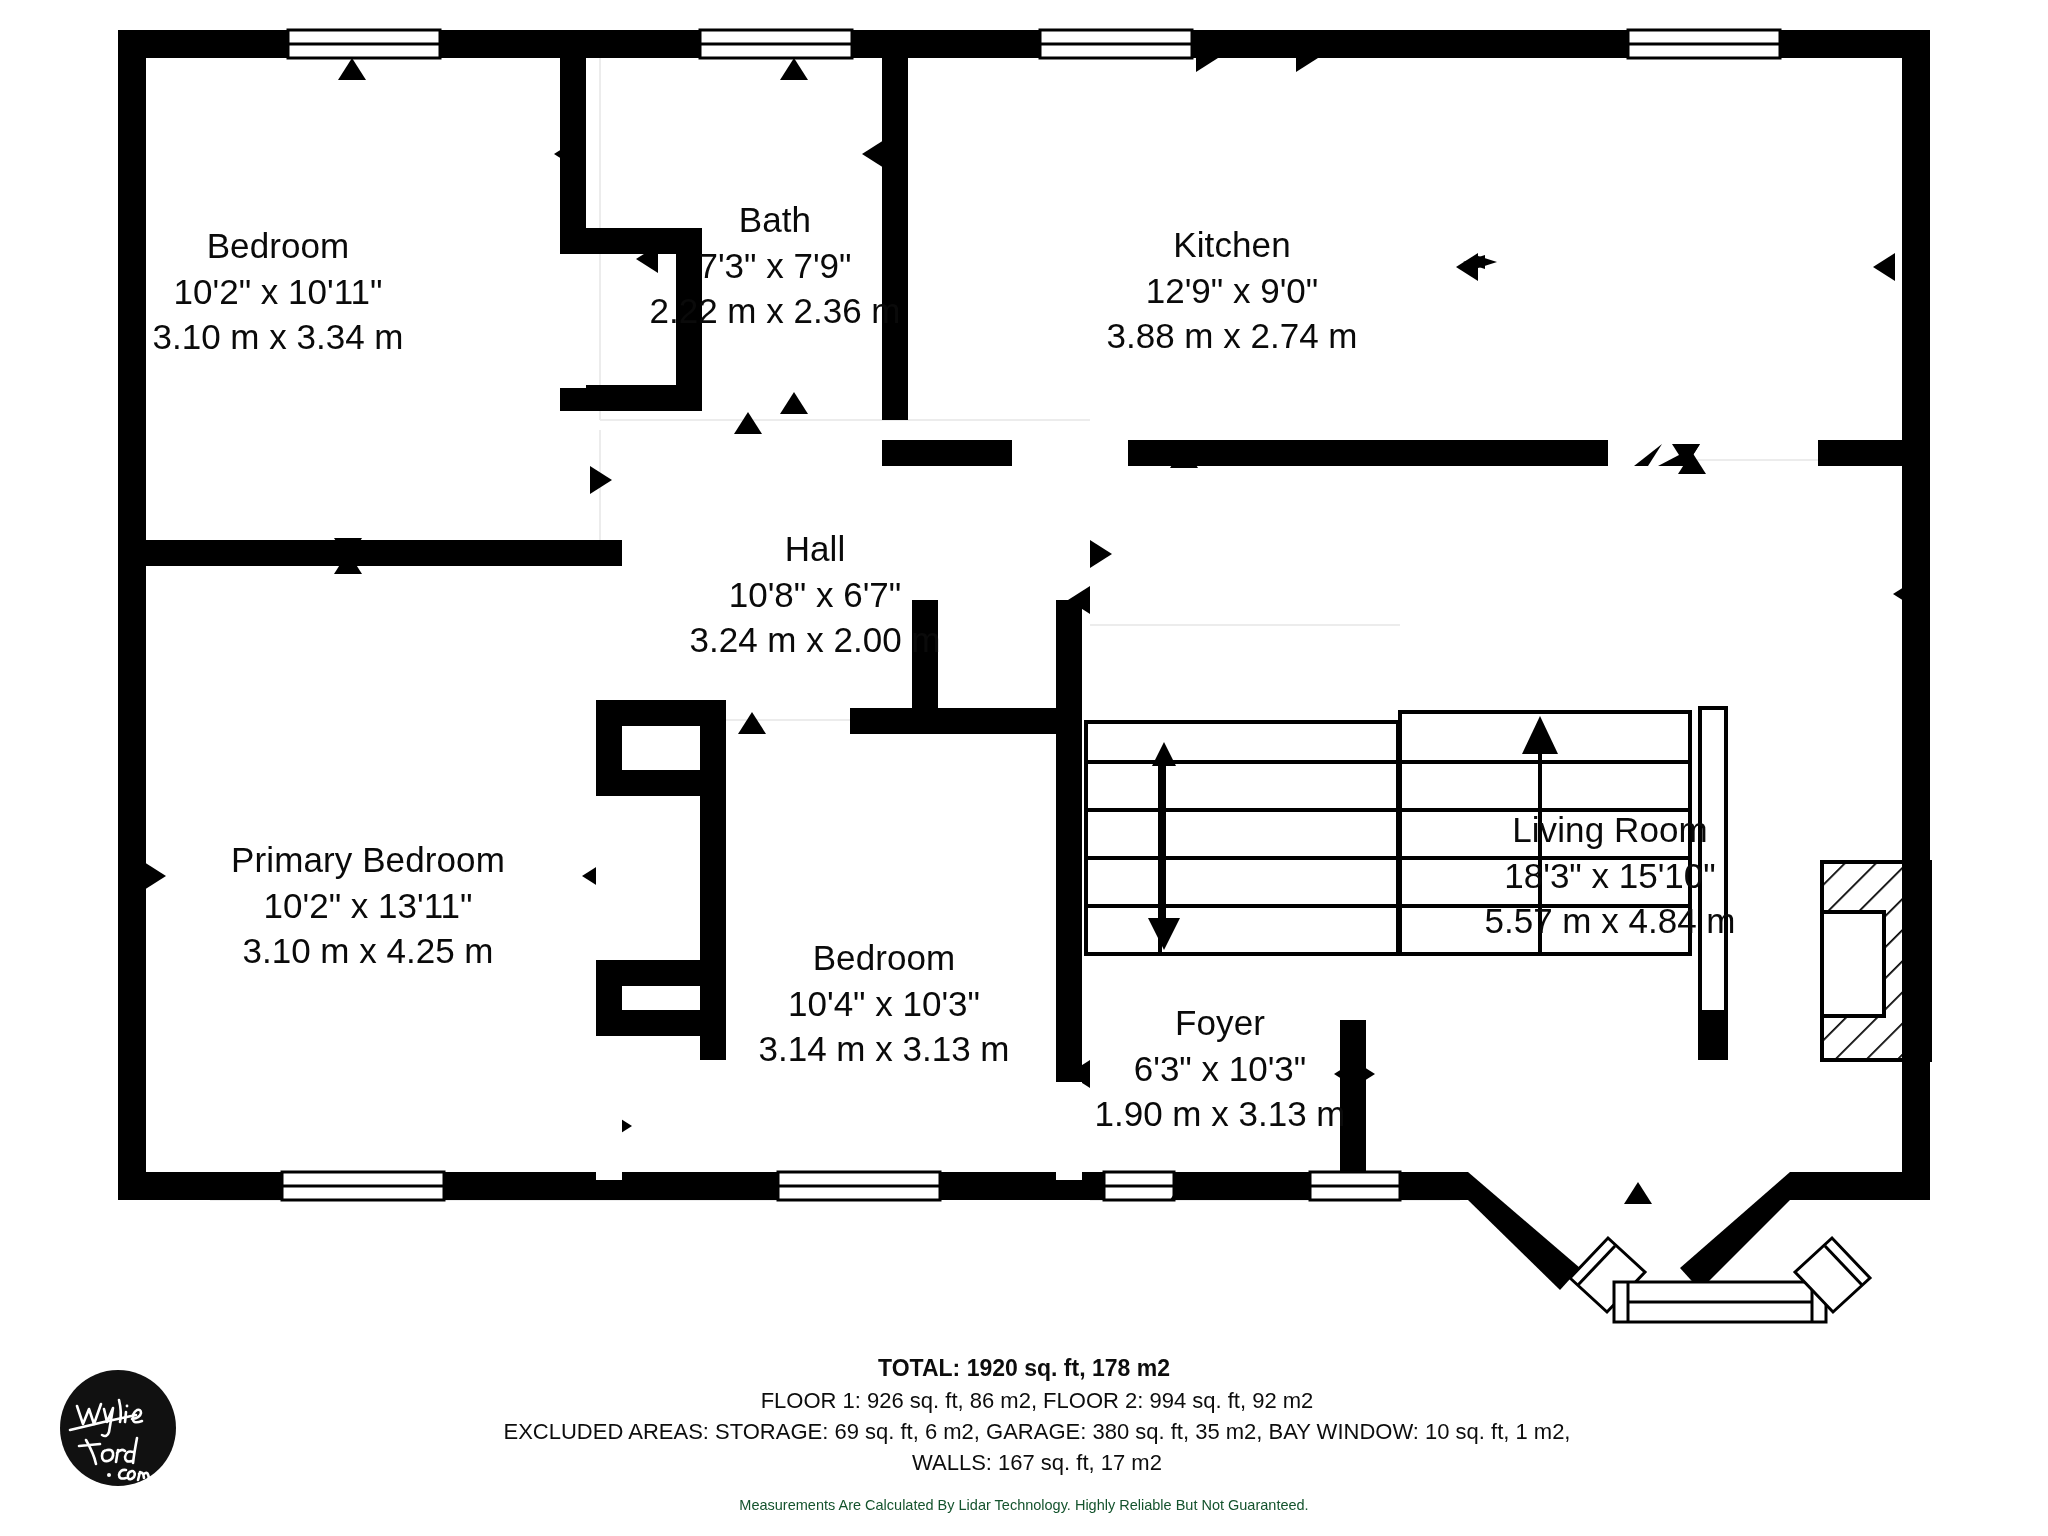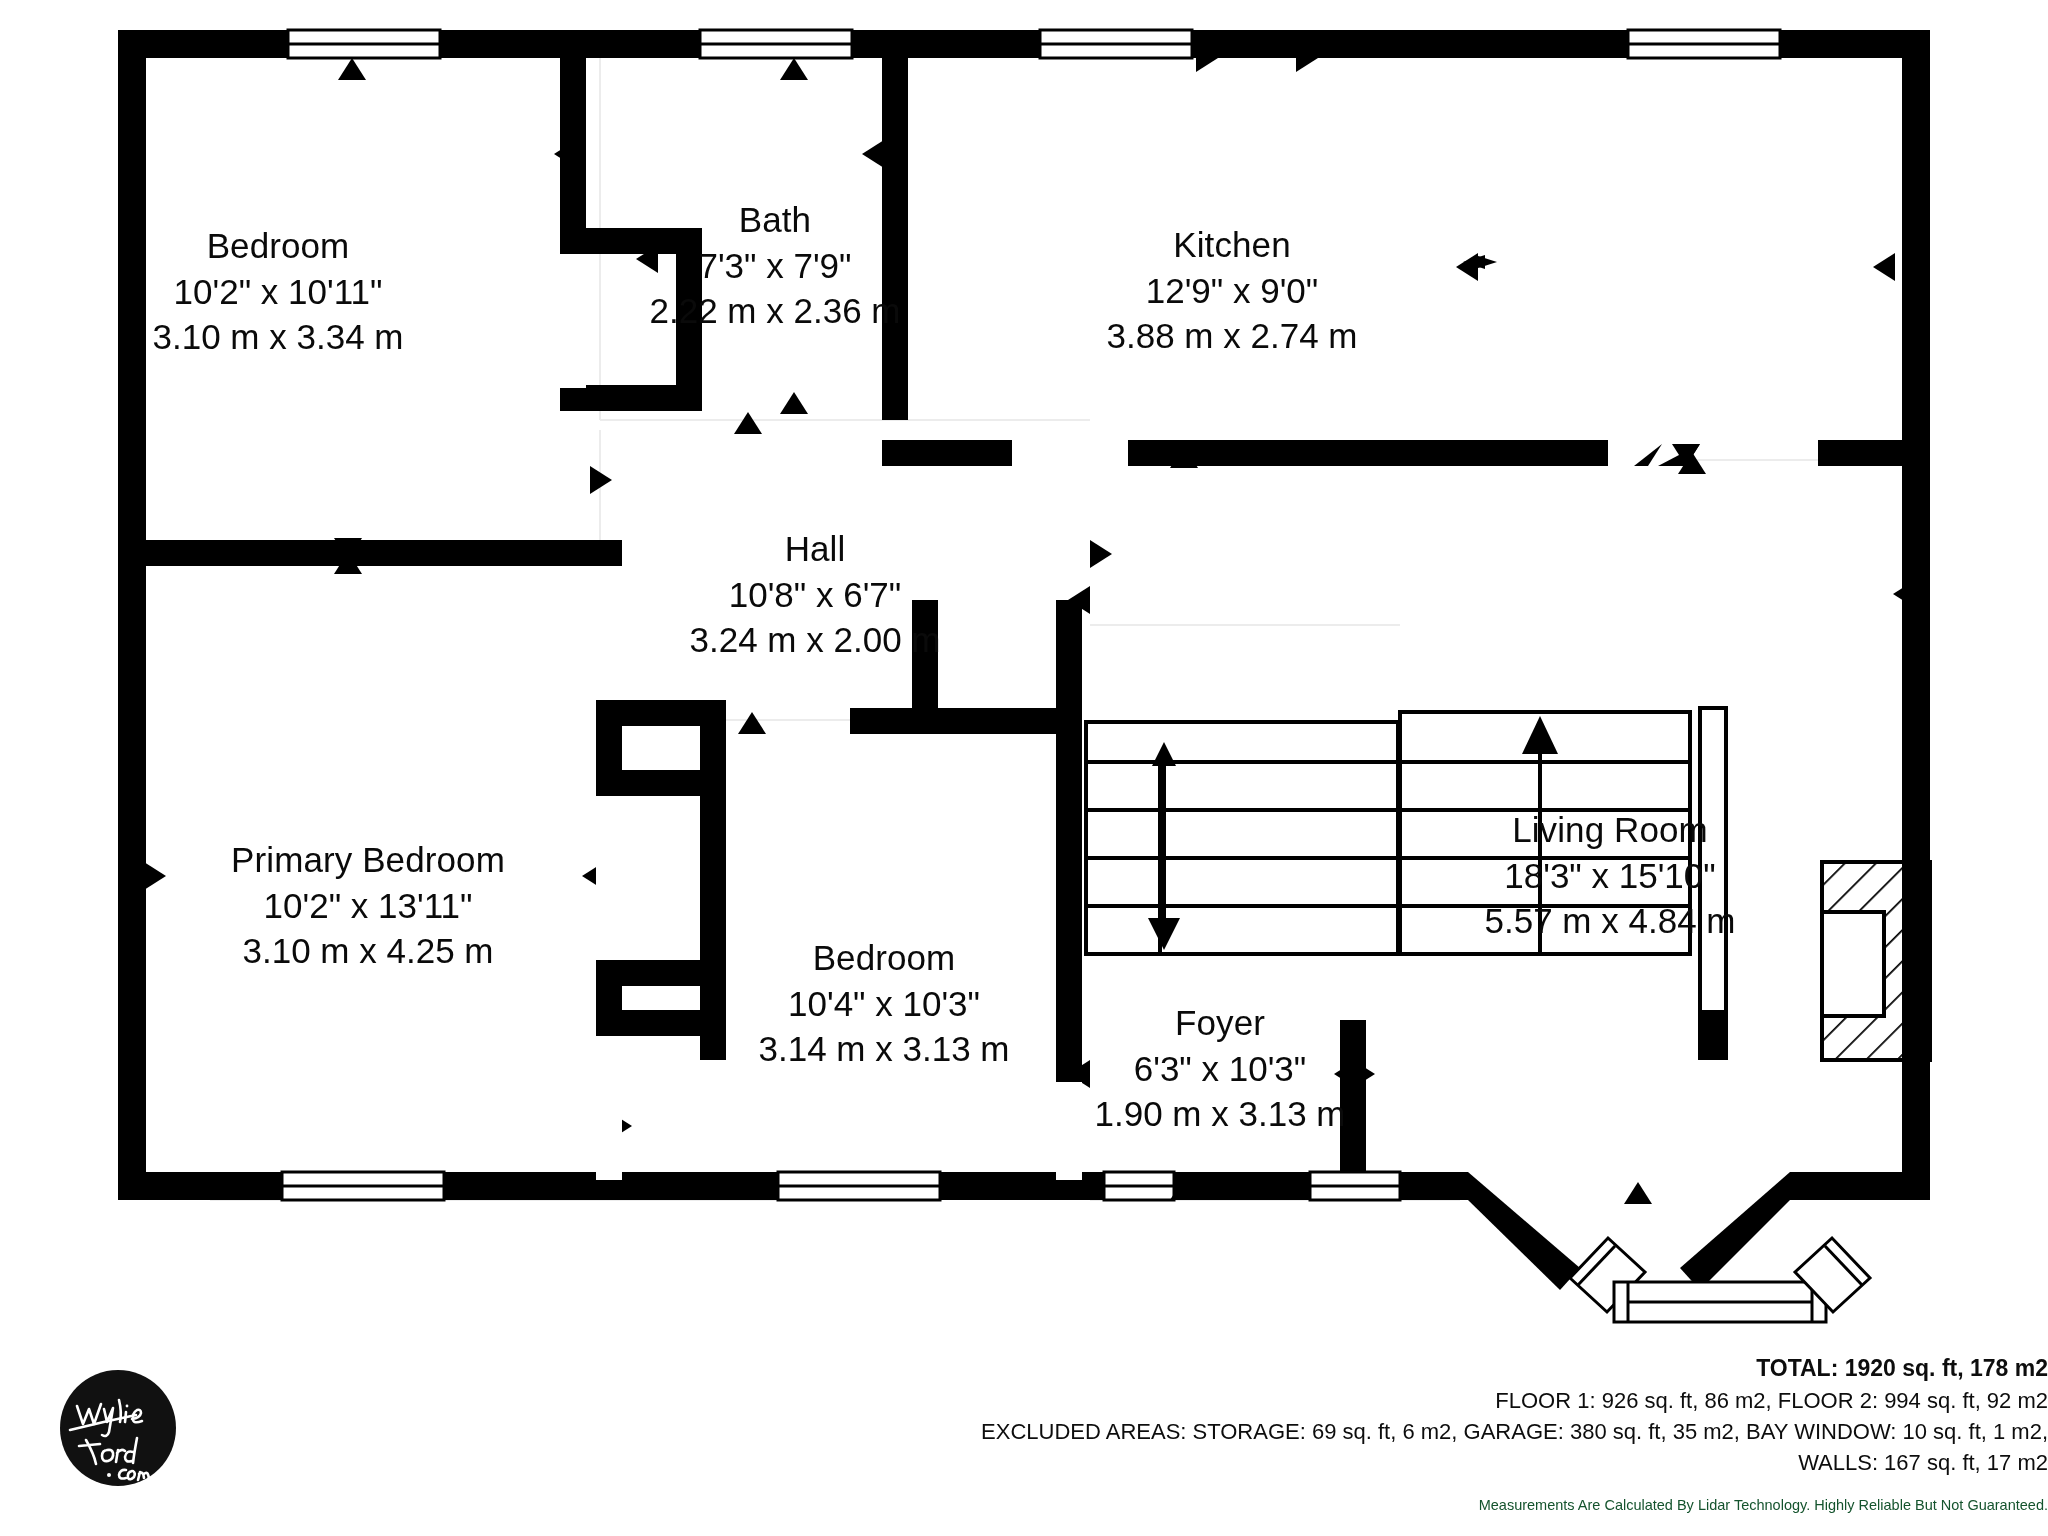--- a/index.html
+++ b/index.html
@@ -26,21 +26,21 @@
   }
   .room-label .rl-name{font-size:35px;letter-spacing:.1px;}
   .room-label .rl-imp{font-size:35px;}
   .room-label .rl-met{font-size:35px;}
 
   
   #footer{
     position:absolute;
     left:0; right:0;
     top:1352px;
-    text-align:right;
+    text-align:center;
     color:#0d0d0d;
   }
   #footer .f-total{font-size:23px;font-weight:bold;line-height:1.42;}
   #footer .f-line{font-size:22px;line-height:1.42;margin-left:26px;}
   #footer .f-disc{font-size:14.5px;line-height:1.4;margin-top:17px;color:#14532d;}
 
   
   #logo{
     position:absolute;
     left:52px;top:1362px;

